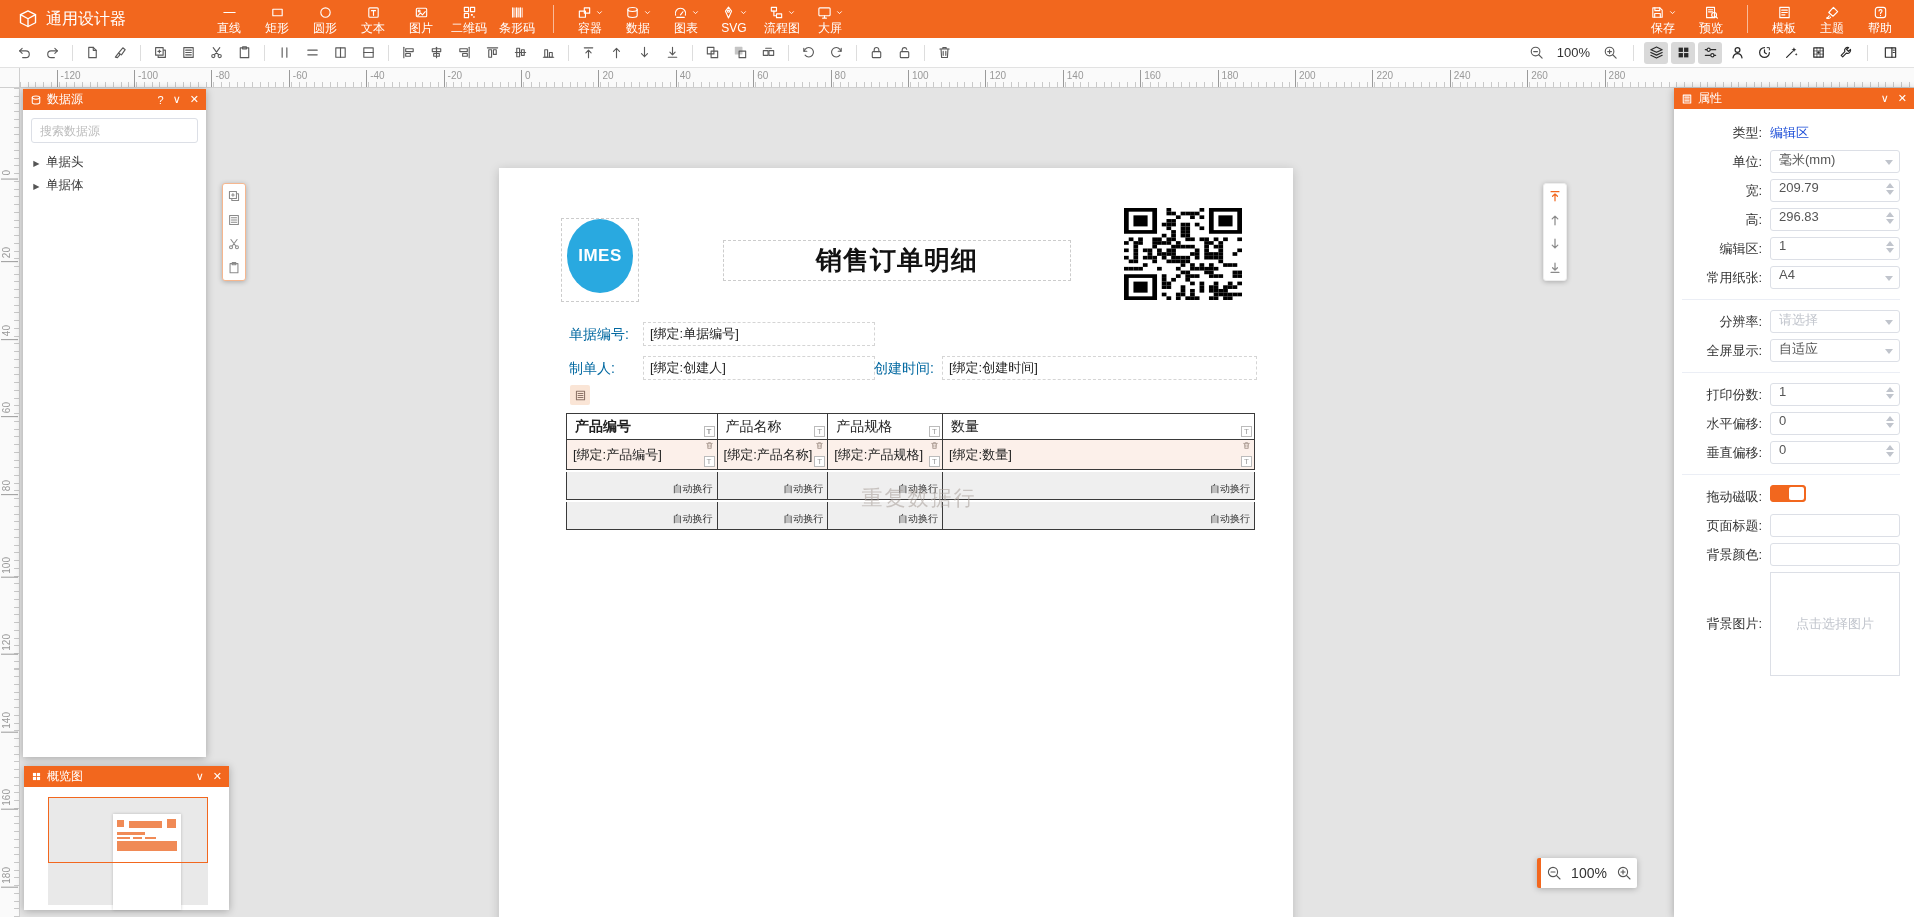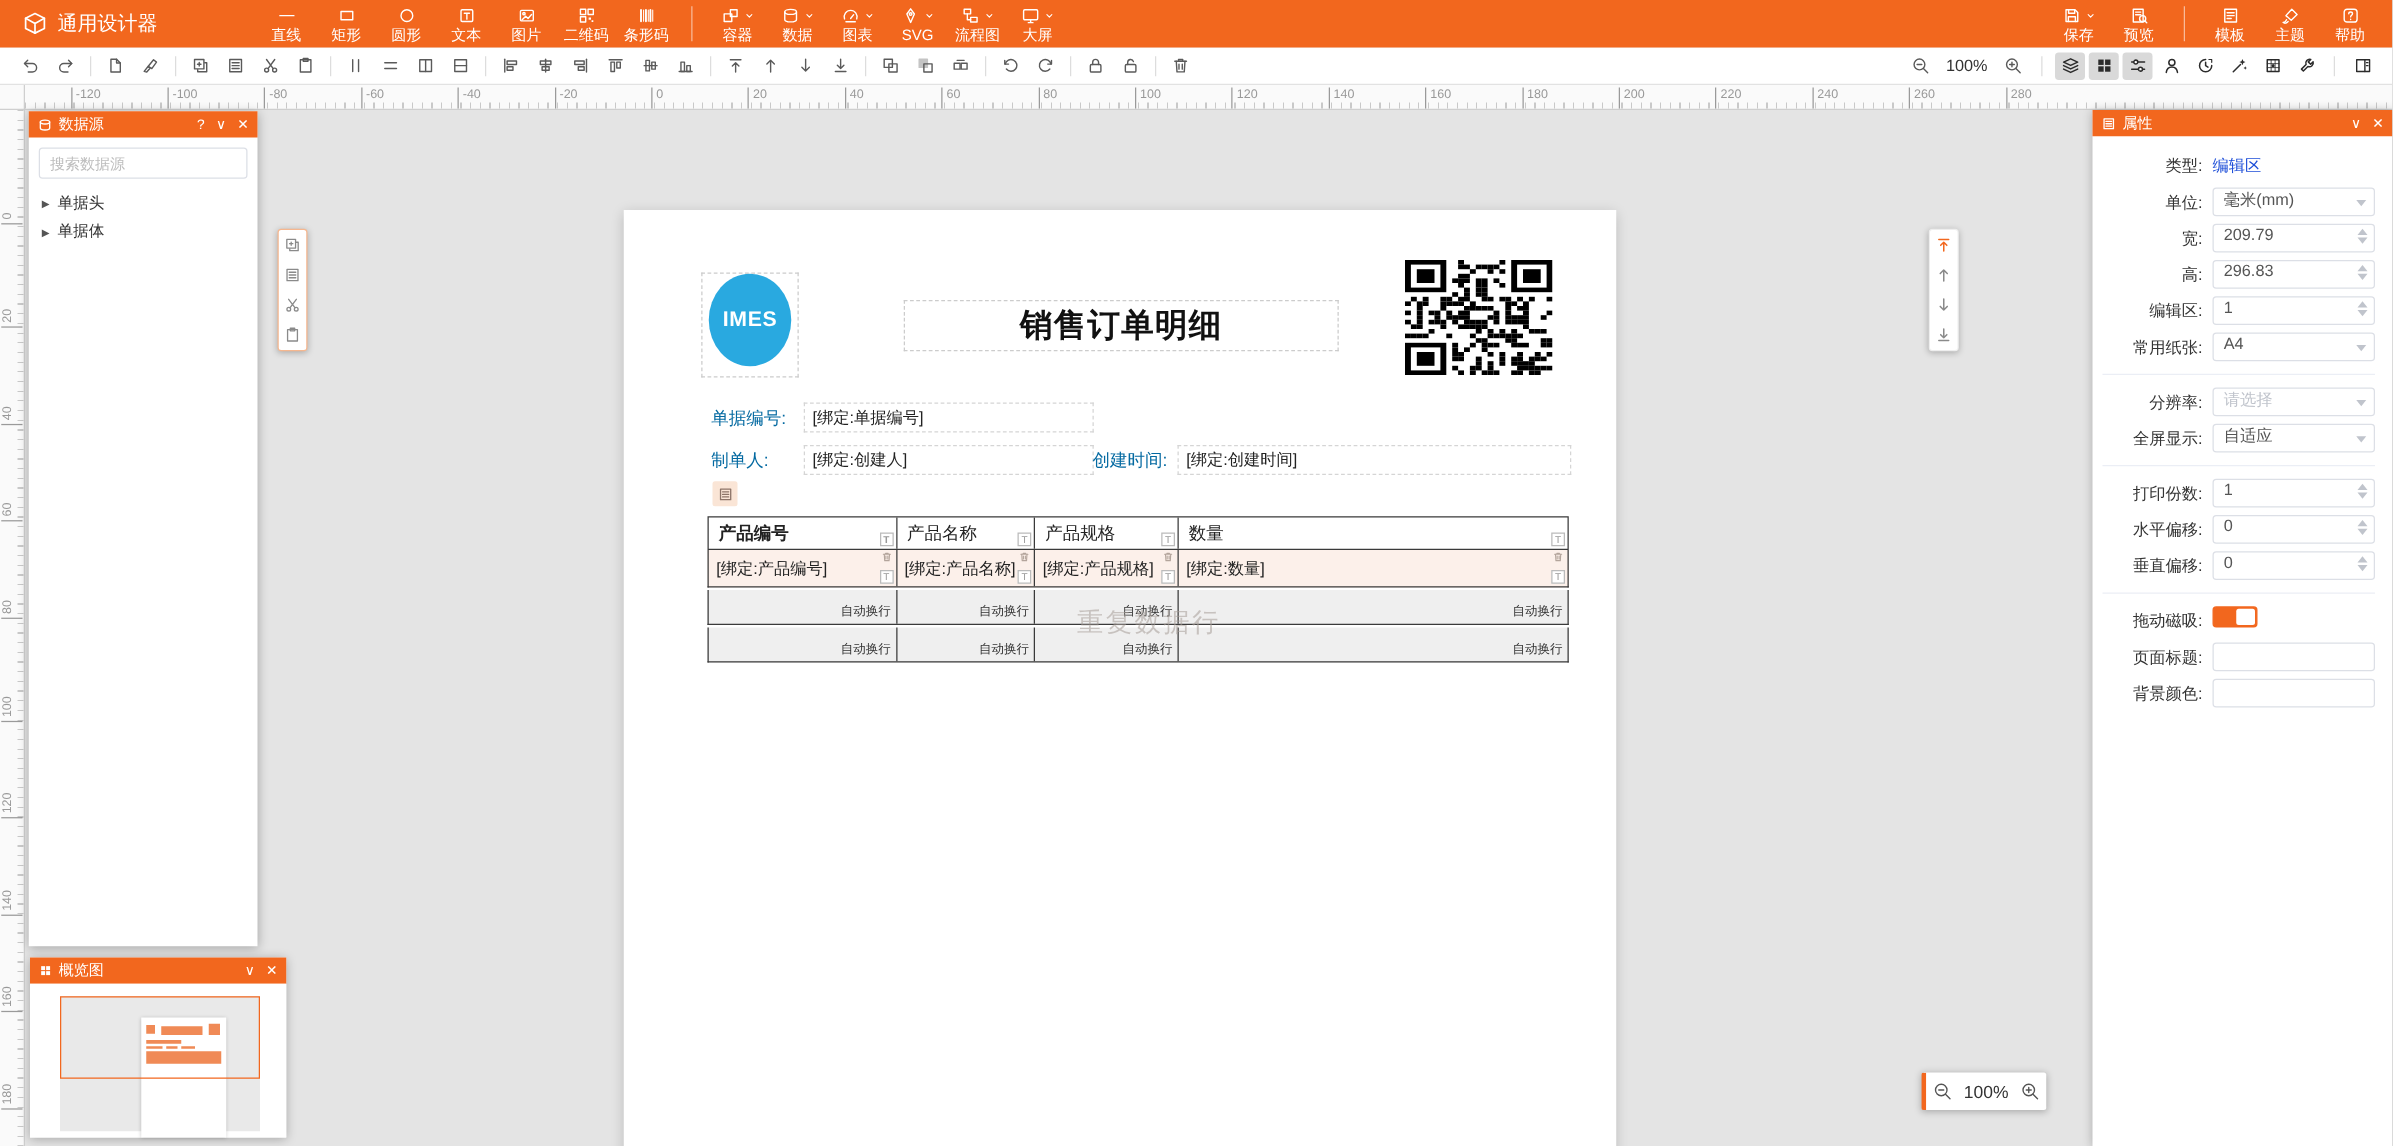--- a/index.html
+++ b/index.html
@@ -1267,16 +1267,24 @@
           </div>
         </div>
         <div class="prow">
           <span class="plabel">背景颜色:</span>
           <div class="pctrl">
             <div class="pinput">
               <span></span>
             </div>
           </div>
         </div>
+        <div class="prow tall">
+          <span class="plabel">背景图片:</span>
+          <div class="pctrl">
+            <div class="imgbox">
+              <span>点击选择图片</span>
+            </div>
+          </div>
+        </div>
       </div>
   </div>
 
 </div>
 
 </body></html>

